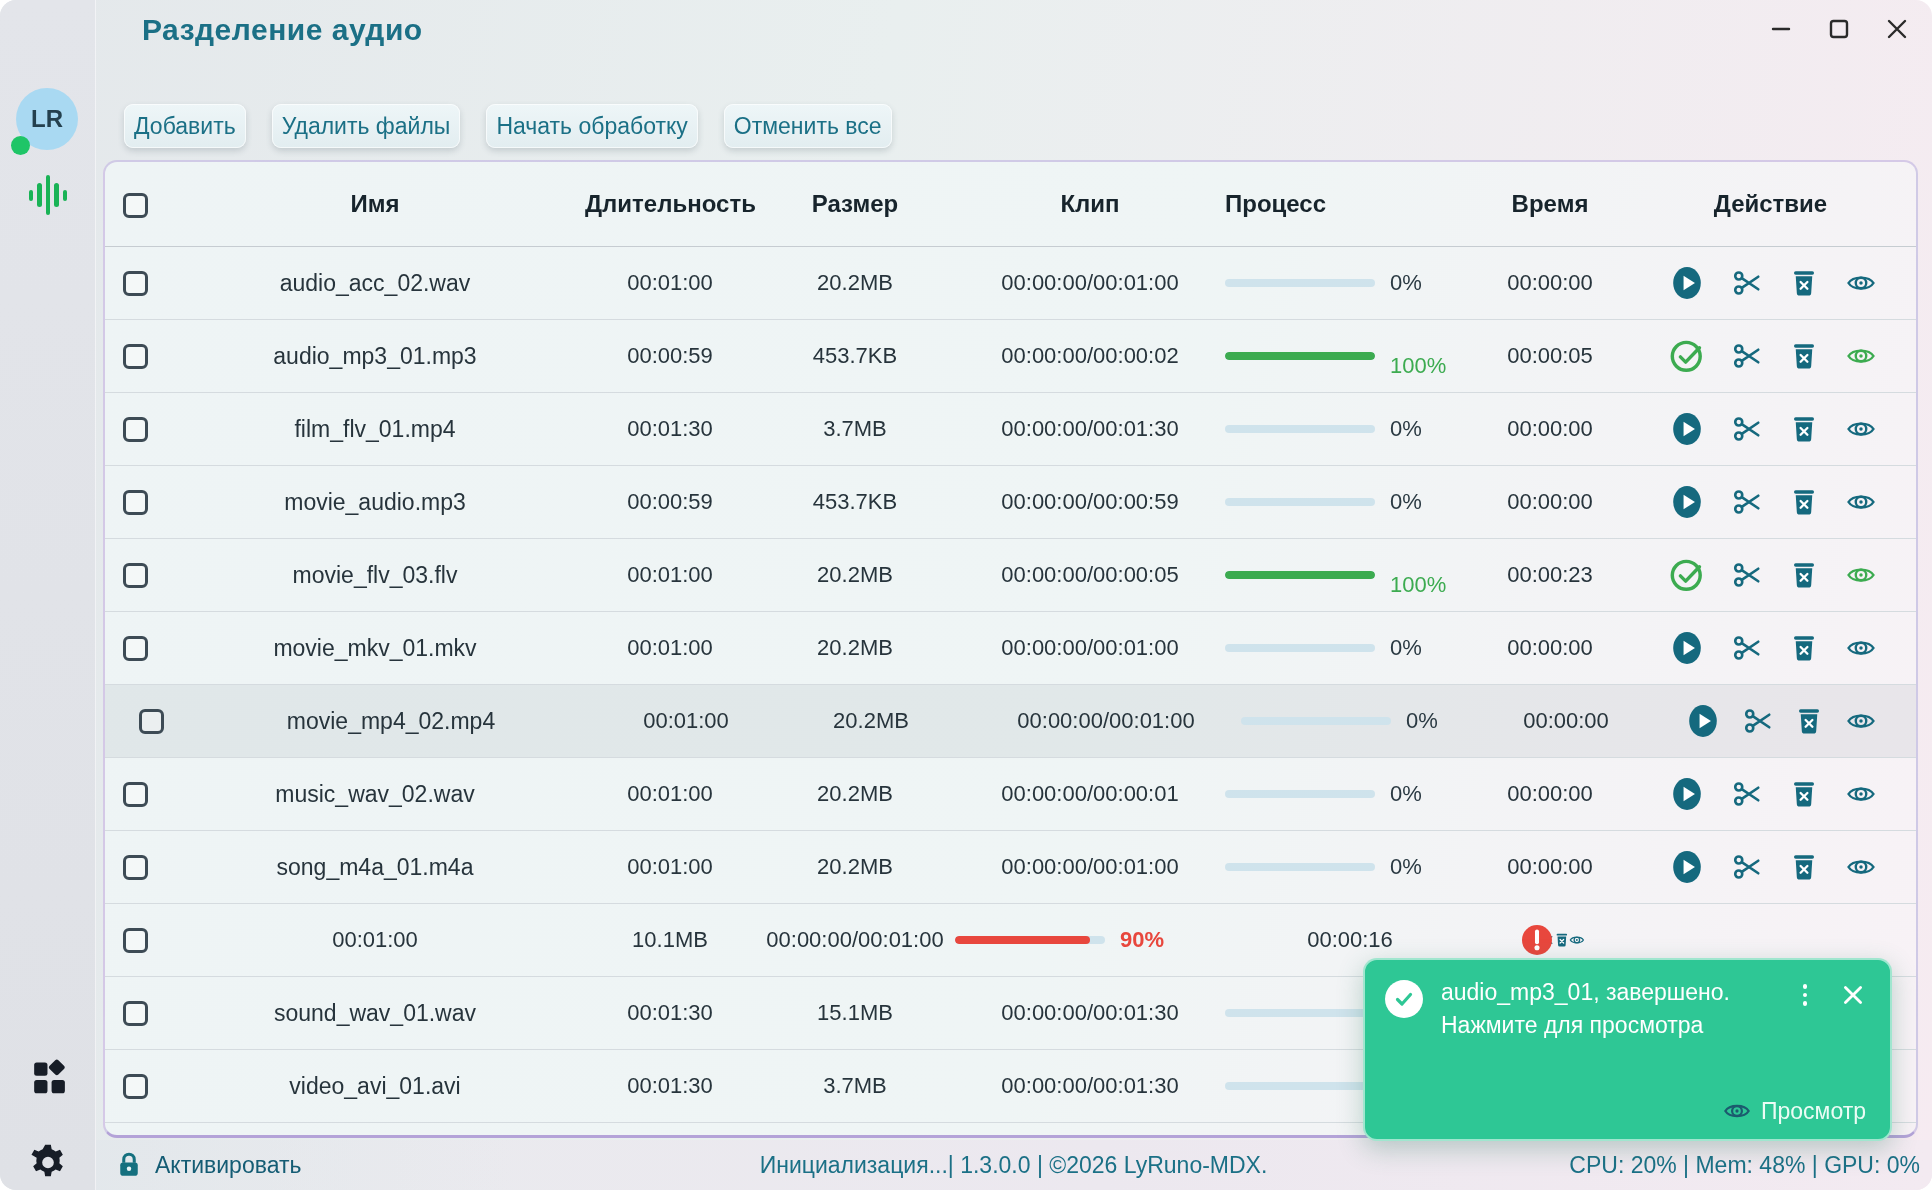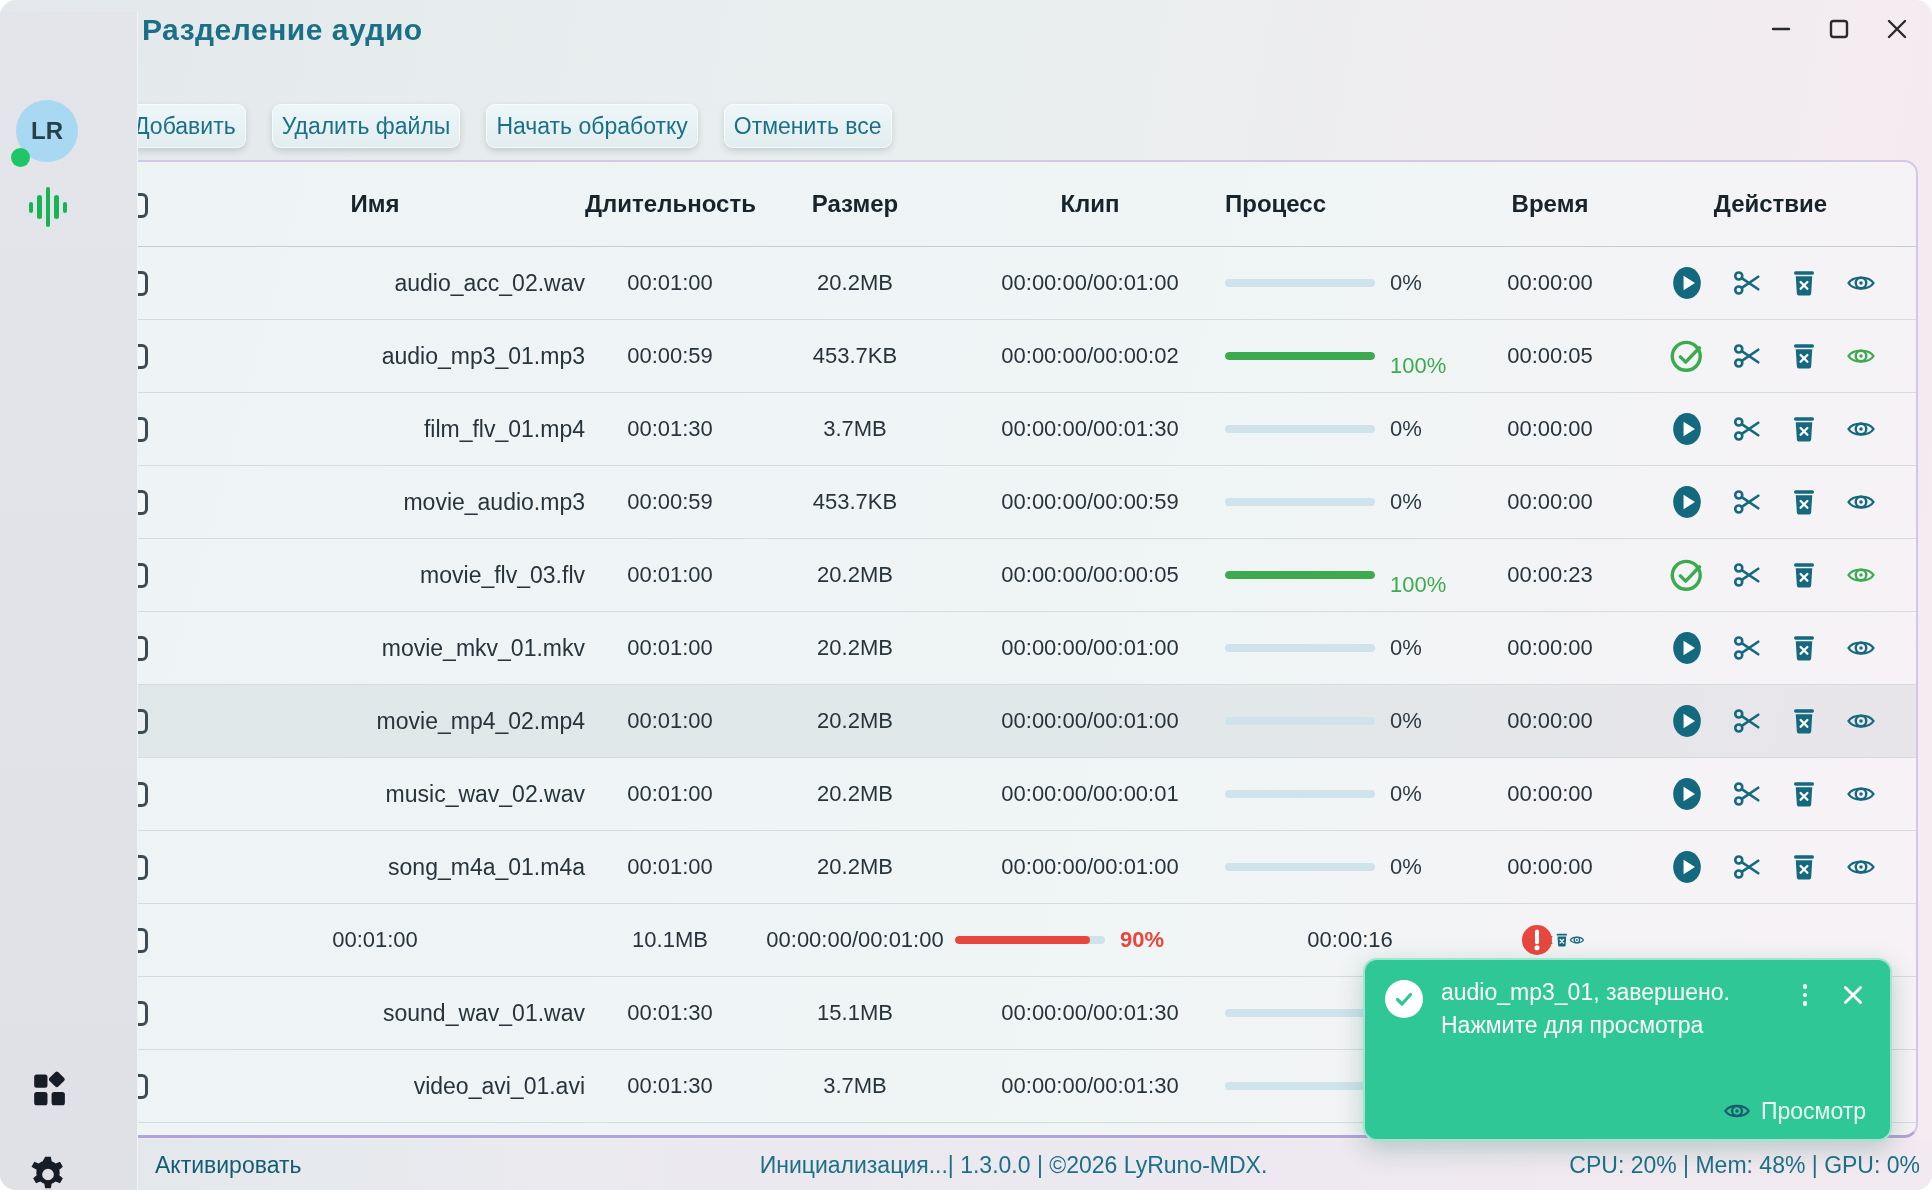--- a/index.html
+++ b/index.html
@@ -1,21 +1,21 @@
 <!DOCTYPE html>
 <html><head>
 <meta charset="utf-8">
 <style>
   html,body{margin:0;padding:0;background:#fff;}
   .window{position:relative;width:1932px;height:1190px;border-radius:16px;overflow:hidden;
     font-family:"Liberation Sans","DejaVu Sans",sans-serif;
     background:linear-gradient(100deg,#e4e8eb 0%,#e9efef 42%,#f6ebf1 100%);}
   
-  .sidebar{position:absolute;left:0;top:12px;bottom:0;width:95px;
-    background:linear-gradient(180deg,#e3e5ea,#dfe1e6);border-right:1px solid rgba(255,255,255,.55);z-index:5;padding-left:42px;}
+  .sidebar{position:absolute;left:0;top:0;bottom:0;width:95px;
+    background:linear-gradient(180deg,#e3e5ea,#dfe1e6);border-right:1px solid rgba(255,255,255,.55);z-index:5;}
   .avatar{position:absolute;left:16px;top:88px;width:62px;height:62px;border-radius:50%;
     background:#a9d9f2;color:#24404e;font-size:24px;font-weight:600;
     display:flex;align-items:center;justify-content:center;}
   .presence{position:absolute;left:11px;top:136px;width:19px;height:19px;border-radius:50%;background:#1fc567;}
   .waveform{position:absolute;left:29px;top:174px;width:38px;height:42px;display:flex;align-items:center;justify-content:center;gap:4px;}
   .waveform i{display:block;width:5px;border-radius:3px;background:#19b356;}
   .waveform i:nth-child(1){height:11px}.waveform i:nth-child(2){height:24px}.waveform i:nth-child(3){height:40px}
   .waveform i:nth-child(4){height:24px}.waveform i:nth-child(5){height:11px}
   .side-bottom-icon{position:absolute;color:#171d27;}
   .grid-ic{left:31px;top:1059px;width:38px;height:38px;}
@@ -30,24 +30,24 @@
     box-shadow:0 3px 6px rgba(60,80,90,.20), inset 0 0 0 1px rgba(255,255,255,.65);}
   
   .table{position:absolute;left:103px;top:160px;width:1815px;height:978px;box-sizing:border-box;
     border-radius:14px;overflow:hidden;z-index:2;
     background:linear-gradient(105deg,#eef4f5 0%,#eff5f5 55%,#f8f2f6 100%);
     border:2px solid rgba(178,160,216,.50);border-bottom:3px solid #b4a3d8;}
   .thead,.trow{display:grid;grid-template-columns:60px 420px 170px 200px 270px 250px 150px 1fr;align-items:center;}
   .thead{height:84px;border-bottom:1px solid #c6ccd1;font-weight:700;font-size:24px;color:#17242c;}
   .trow{height:72px;border-top:1px solid #d5dbdf;font-size:22px;color:#27343c;}
   .trow:first-child{border-top:none;}
-  .trow.highlight{background:rgba(105,118,130,.10);}
+  .trow.highlight{background:rgba(105,118,130,.10);padding-left:16px;}
   .cell{overflow:hidden;white-space:nowrap;}
   .c-check{padding-left:18px;}
-  .c-name{text-align:right;font-size:23px;}
+  .c-name{text-align:center;font-size:23px;}
   .c-dur,.c-size,.c-clip,.c-time{text-align:center;}
   .h-name,.h-dur,.h-size,.h-clip,.h-time,.h-act{text-align:center;}
   .h-prog{text-align:left;}
   .cbx{display:inline-block;width:25px;height:25px;box-sizing:border-box;border:3px solid #3d4b55;border-radius:6px;background:rgba(255,255,255,.35);vertical-align:middle;}
   .c-prog{display:flex;align-items:center;}
   .bar{display:inline-block;width:150px;height:8px;border-radius:4px;background:#cfe3ec;overflow:hidden;}
   .bar-fill{display:block;height:100%;border-radius:4px;background:transparent;}
   .status-done .bar-fill{background:#3cab50;}
   .status-error .bar-fill{background:#e8473d;}
   .pct{margin-left:15px;font-size:22px;color:#2b3a43;}

